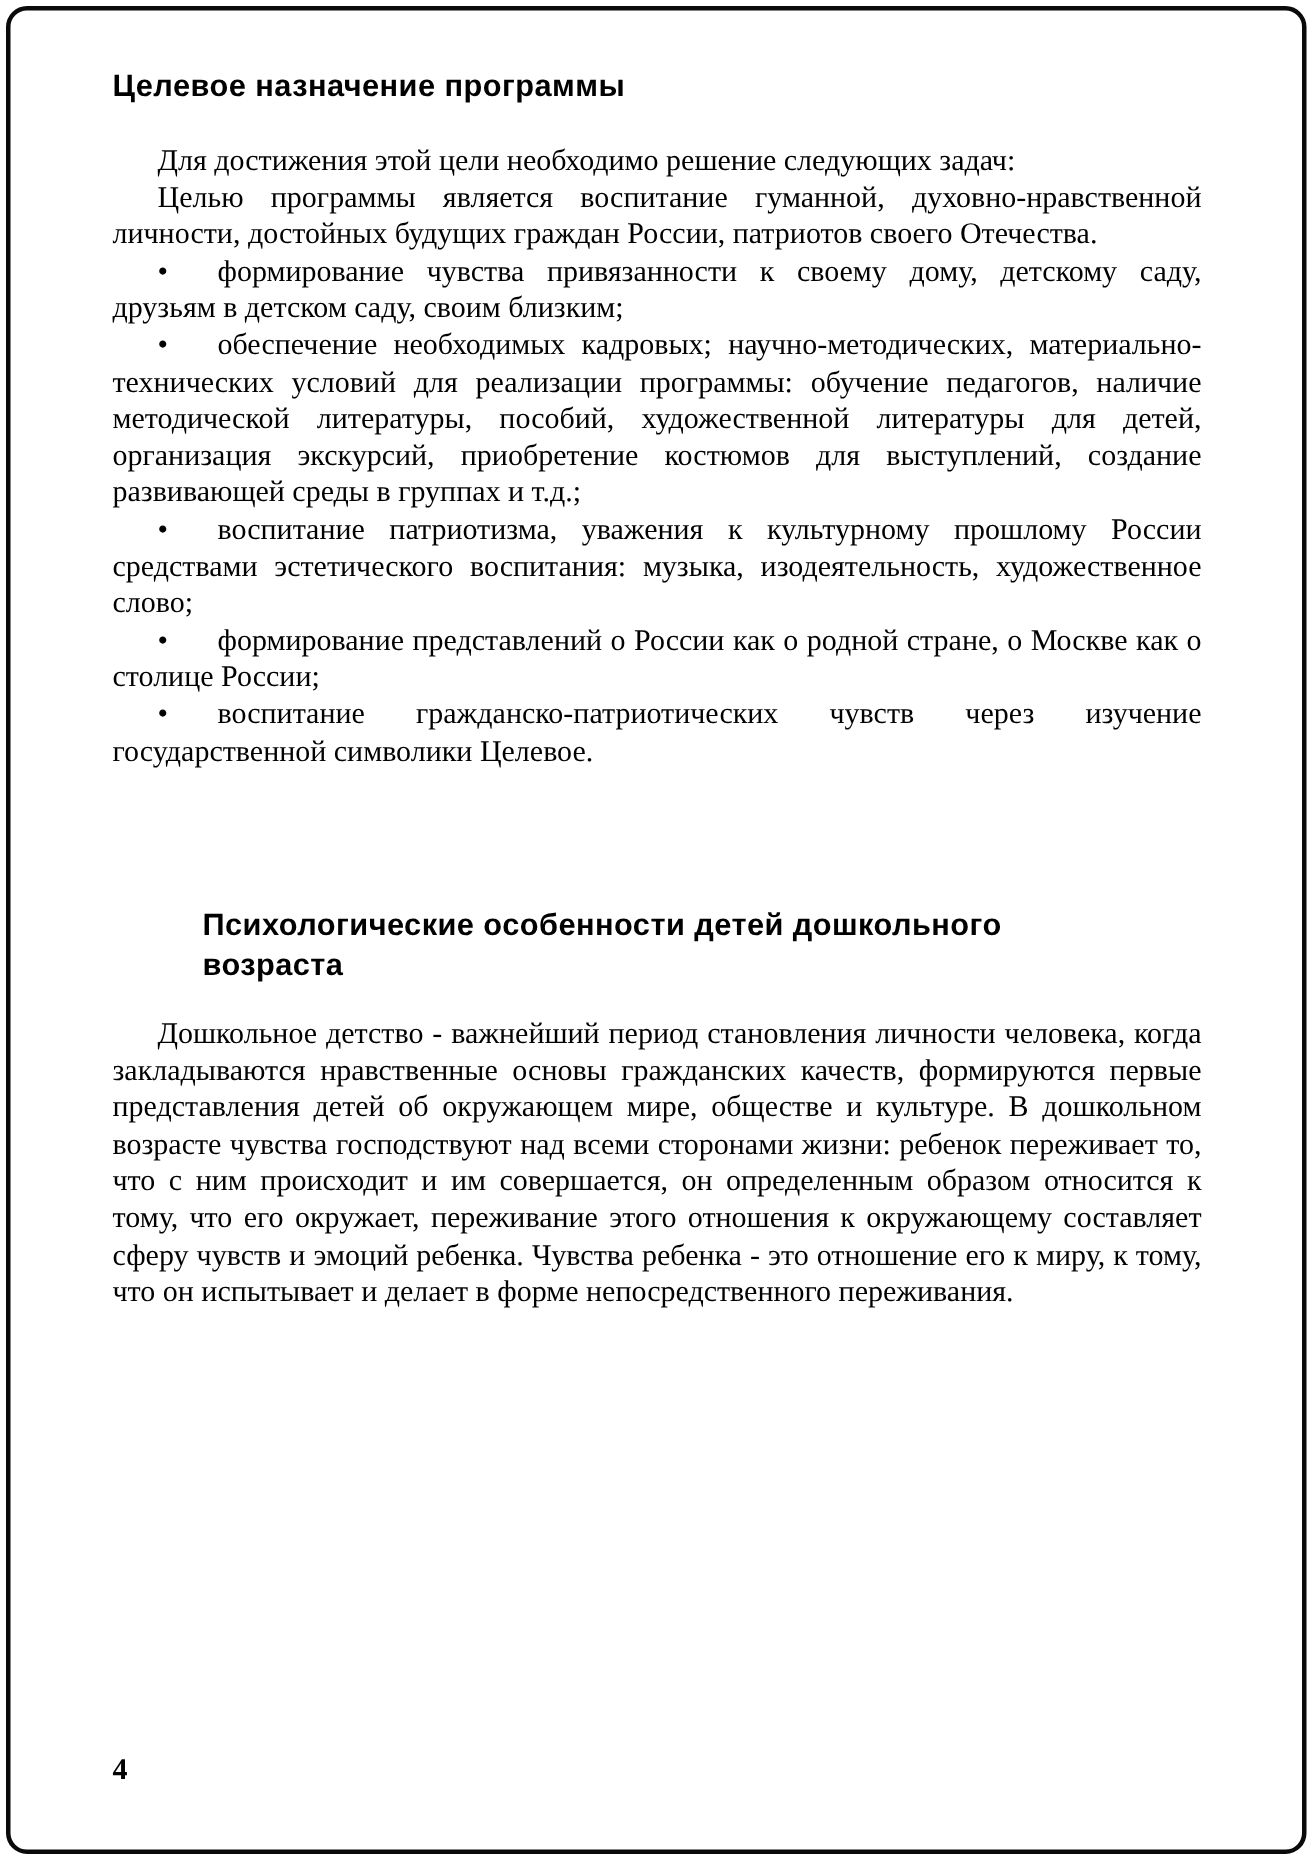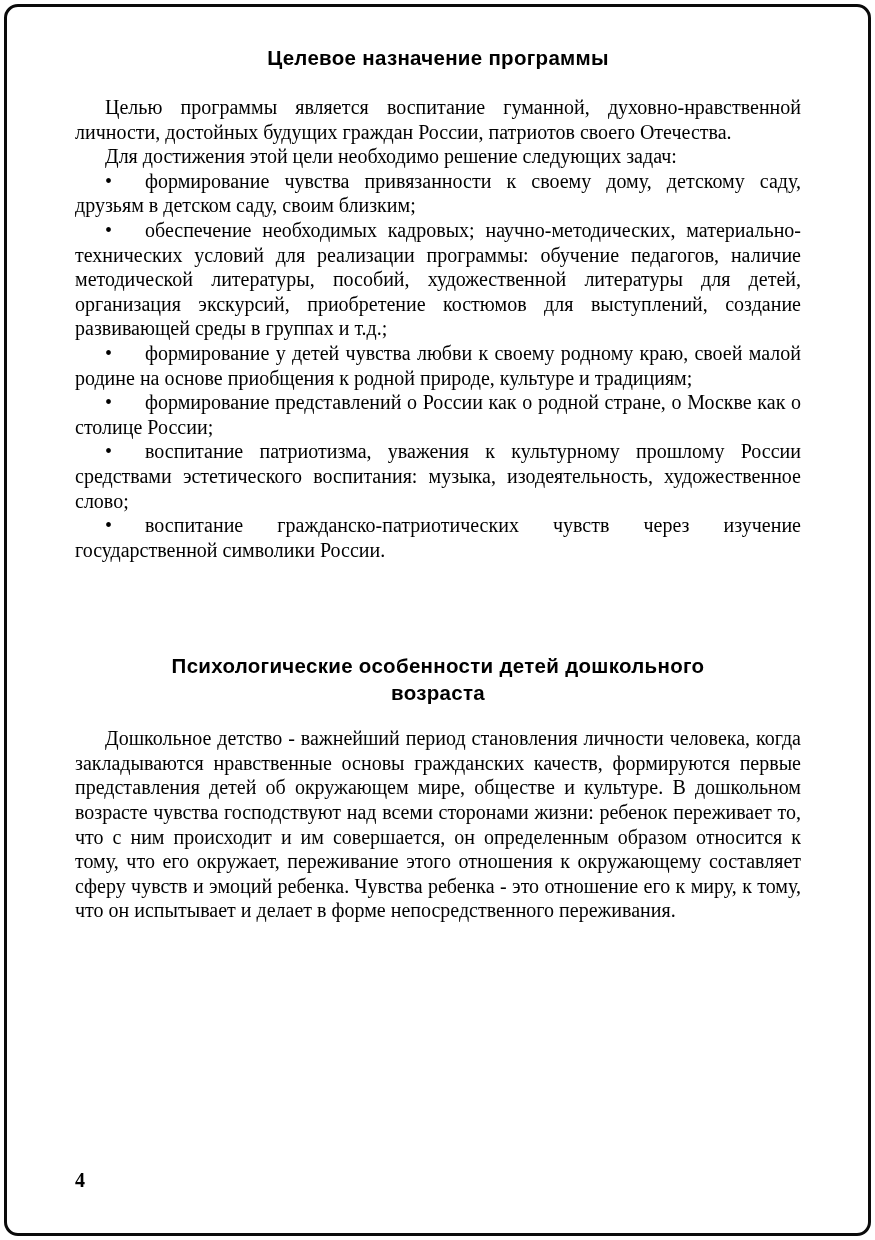--- a/index.html
+++ b/index.html
@@ -29,21 +29,21 @@
     position: absolute;
     left: 75px;
     right: 74px;
     top: 44px;
   }
   .heading {
     font-family: "Liberation Sans", sans-serif;
     font-weight: 700;
     font-size: 20.5px;
     line-height: 27px;
-    text-align: center;
+    text-align: left;
     letter-spacing: 0.3px;
     margin: 0;
   }
   .heading-1 {
     margin-bottom: 24px;
   }
   .heading-2 {
     margin-top: 90px;
     margin-bottom: 20px;
     padding: 0 60px;
@@ -70,35 +70,34 @@
 </style>
 </head>
 <body>
 
 <div class="page-frame"></div>
 
 <div class="content">
 
   <h1 class="heading heading-1">Целевое назначение программы</h1>
 
+  <p class="para">Для достижения этой цели необходимо решение следующих задач:</p>
+
   <p class="para">Целью программы является воспитание гуманной, духовно-нравственной личности, достойных будущих граждан России, патриотов своего Отечества.</p>
-
-  <p class="para">Для достижения этой цели необходимо решение следующих задач:</p>
 
   <p class="para"><span class="bullet-marker">•</span><span>формирование чувства привязанности к своему дому, детскому саду, друзьям в детском саду, своим близким;</span></p>
 
   <p class="para"><span class="bullet-marker">•</span><span>обеспечение необходимых кадровых; научно-методических, материально-технических условий для реализации программы: обучение педагогов, наличие методической литературы, пособий, художественной литературы для детей, организация экскурсий, приобретение костюмов для выступлений, создание развивающей среды в группах и т.д.;</span></p>
 
-  <p class="para"><span class="bullet-marker">•</span><span>формирование у детей чувства любви к своему родному краю, своей малой родине на основе приобщения к родной природе, культуре и традициям;</span></p>
+
+  <p class="para"><span class="bullet-marker">•</span><span>воспитание патриотизма, уважения к культурному прошлому России средствами эстетического воспитания: музыка, изодеятельность, художественное слово;</span></p>
 
   <p class="para"><span class="bullet-marker">•</span><span>формирование представлений о России как о родной стране, о Москве как о столице России;</span></p>
 
-  <p class="para"><span class="bullet-marker">•</span><span>воспитание патриотизма, уважения к культурному прошлому России средствами эстетического воспитания: музыка, изодеятельность, художественное слово;</span></p>
-
-  <p class="para"><span class="bullet-marker">•</span><span>воспитание гражданско-патриотических чувств через изучение государственной символики России.</span></p>
+  <p class="para"><span class="bullet-marker">•</span><span>воспитание гражданско-патриотических чувств через изучение государственной символики Целевое.</span></p>
 
   <h2 class="heading heading-2">Психологические особенности детей дошкольного возраста</h2>
 
   <p class="para">Дошкольное детство - важнейший период становления личности человека, когда закладываются нравственные основы гражданских качеств, формируются первые представления детей об окружающем мире, обществе и культуре. В дошкольном возрасте чувства господствуют над всеми сторонами жизни: ребенок переживает то, что с ним происходит и им совершается, он определенным образом относится к тому, что его окружает, переживание этого отношения к окружающему составляет сферу чувств и эмоций ребенка. Чувства ребенка - это отношение его к миру, к тому, что он испытывает и делает в форме непосредственного переживания.</p>
 
 </div>
 
 <div class="page-number">4</div>
 
 </body></html>

